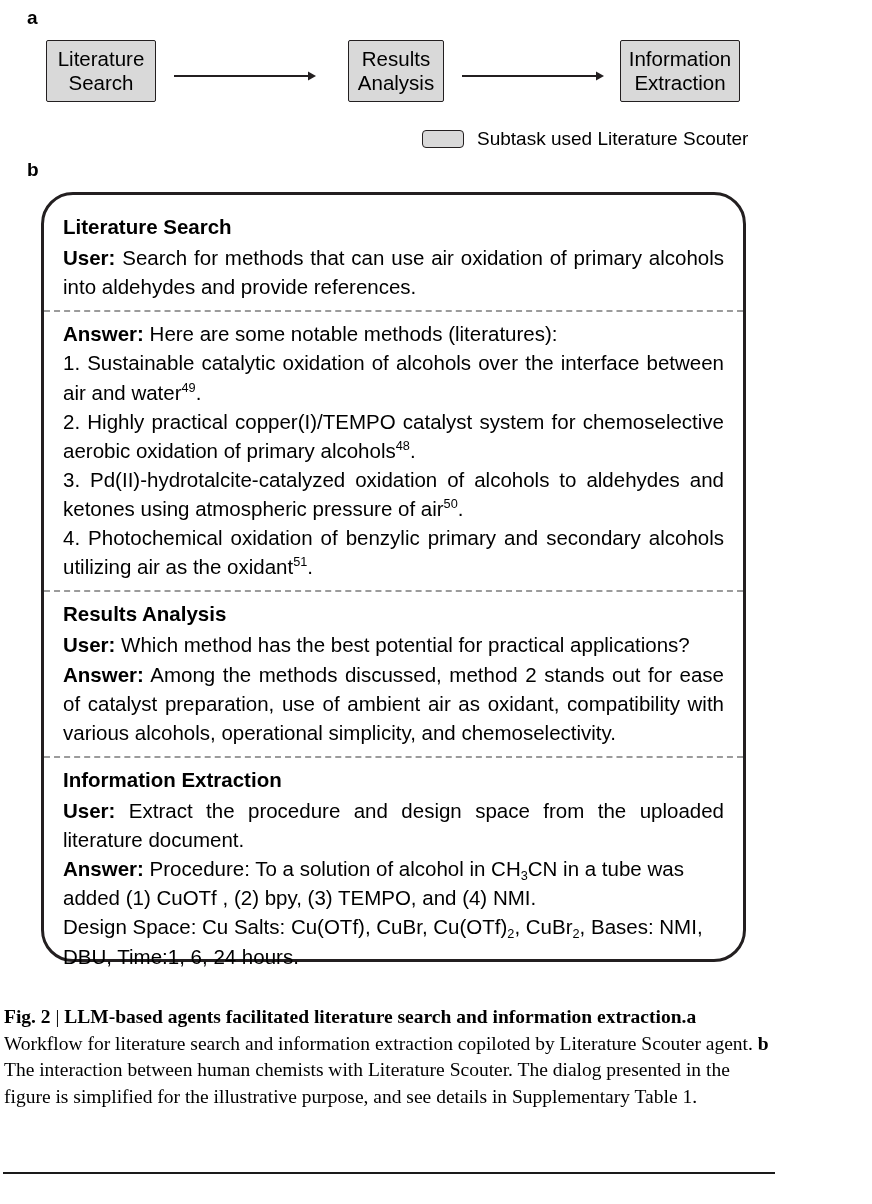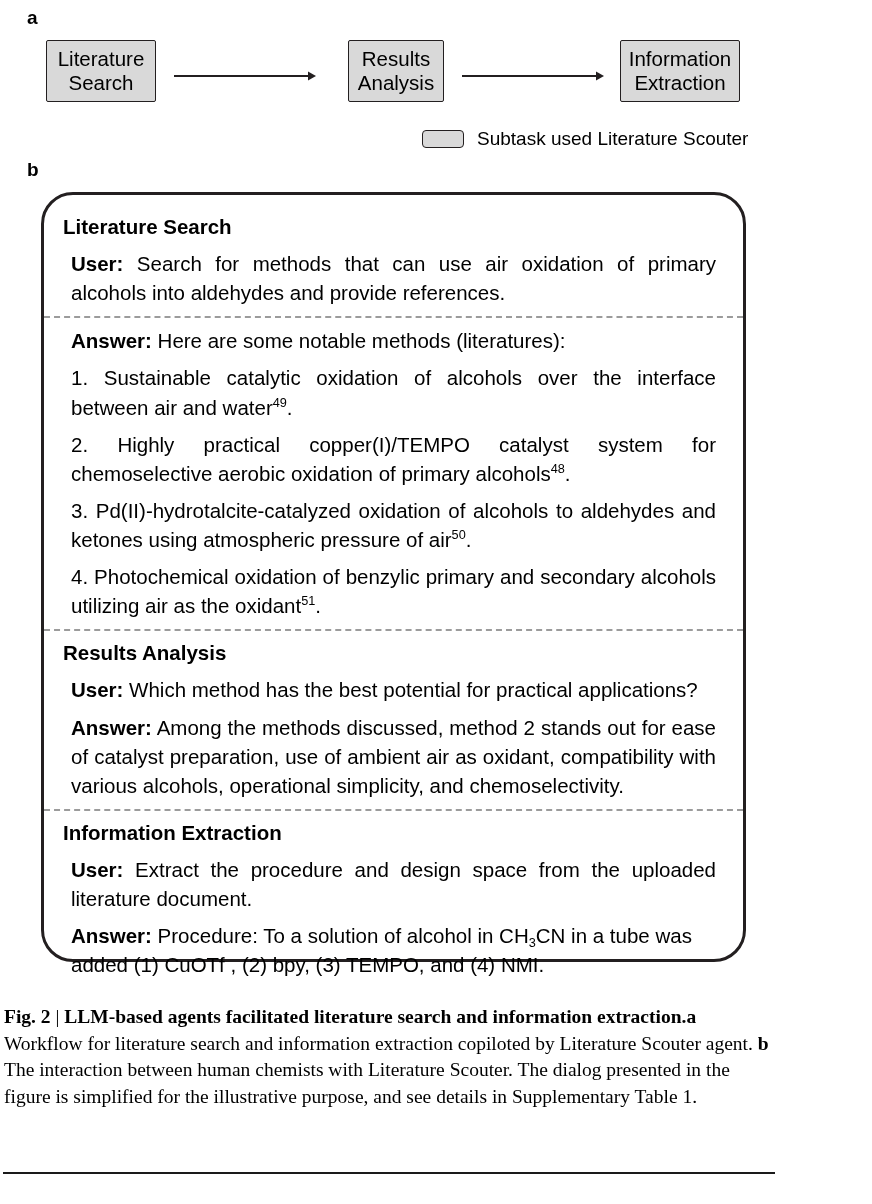--- a/index.html
+++ b/index.html
@@ -115,21 +115,21 @@
     margin: 3px 0 2px 0;
     color: #000;
   }
   .para {
     font-family: "Liberation Sans", sans-serif;
     font-size: 20.5px;
     line-height: 1.42;
     color: #000;
     text-align: justify;
     text-justify: inter-word;
-    margin: 8px;
+    margin: 0;
   }
   .para.last-line-left { text-align-last: left; }
   .para.flush { text-align: left; }
   .spk { font-weight: bold; }
   sup { font-size: 0.62em; vertical-align: super; line-height: 0; }
   sub { font-size: 0.62em; vertical-align: -0.32em; line-height: 0; }
   .divider {
     border: 0;
     border-top: 2px dashed #9b9b9b;
     margin: 9px -19px 7px -19px;
@@ -232,19 +232,20 @@
     <p class="para last-line-left"><span class="spk">User:</span><span> Which method has the best potential for practical applications?</span></p>
     <p class="para last-line-left"><span class="spk">Answer:</span><span> Among the methods discussed, method 2 stands out for ease of catalyst preparation, use of ambient air as oxidant, compatibility with various alcohols, operational simplicity, and chemoselectivity.</span></p>
   </div>
 
   <hr class="divider">
 
   <div class="section">
     <div class="section-title">Information Extraction</div>
     <p class="para last-line-left"><span class="spk">User:</span><span> Extract the procedure and design space from the uploaded literature document.</span></p>
     <p class="para flush"><span class="spk">Answer:</span><span> Procedure: To a solution of alcohol in CH</span><sub>3</sub><span>CN in a tube was added (1) CuOTf , (2) bpy, (3) TEMPO, and (4) NMI.</span></p>
+    <p class="para flush"><span>Design Space: Cu Salts: Cu(OTf), CuBr, Cu(OTf)</span><sub>2</sub><span>, CuBr</span><sub>2</sub><span>, Bases: NMI, DBU, Time:1, 6, 24 hours.</span></p>
   </div>
 
 </div>
 
 <div id="caption"><b class="figno">Fig. 2</b><span class="barsep"> | </span><b>LLM-based agents facilitated literature search and information extraction.</b><b>a</b><span> Workflow for literature search and information extraction copiloted by Literature Scouter agent. </span><b>b</b><span> The interaction between human chemists with Literature Scouter. The dialog presented in the figure is simplified for the illustrative purpose, and see details in Supplementary Table 1.</span></div>
 
 <div id="bottom-rule"></div>
 
 </body></html>

